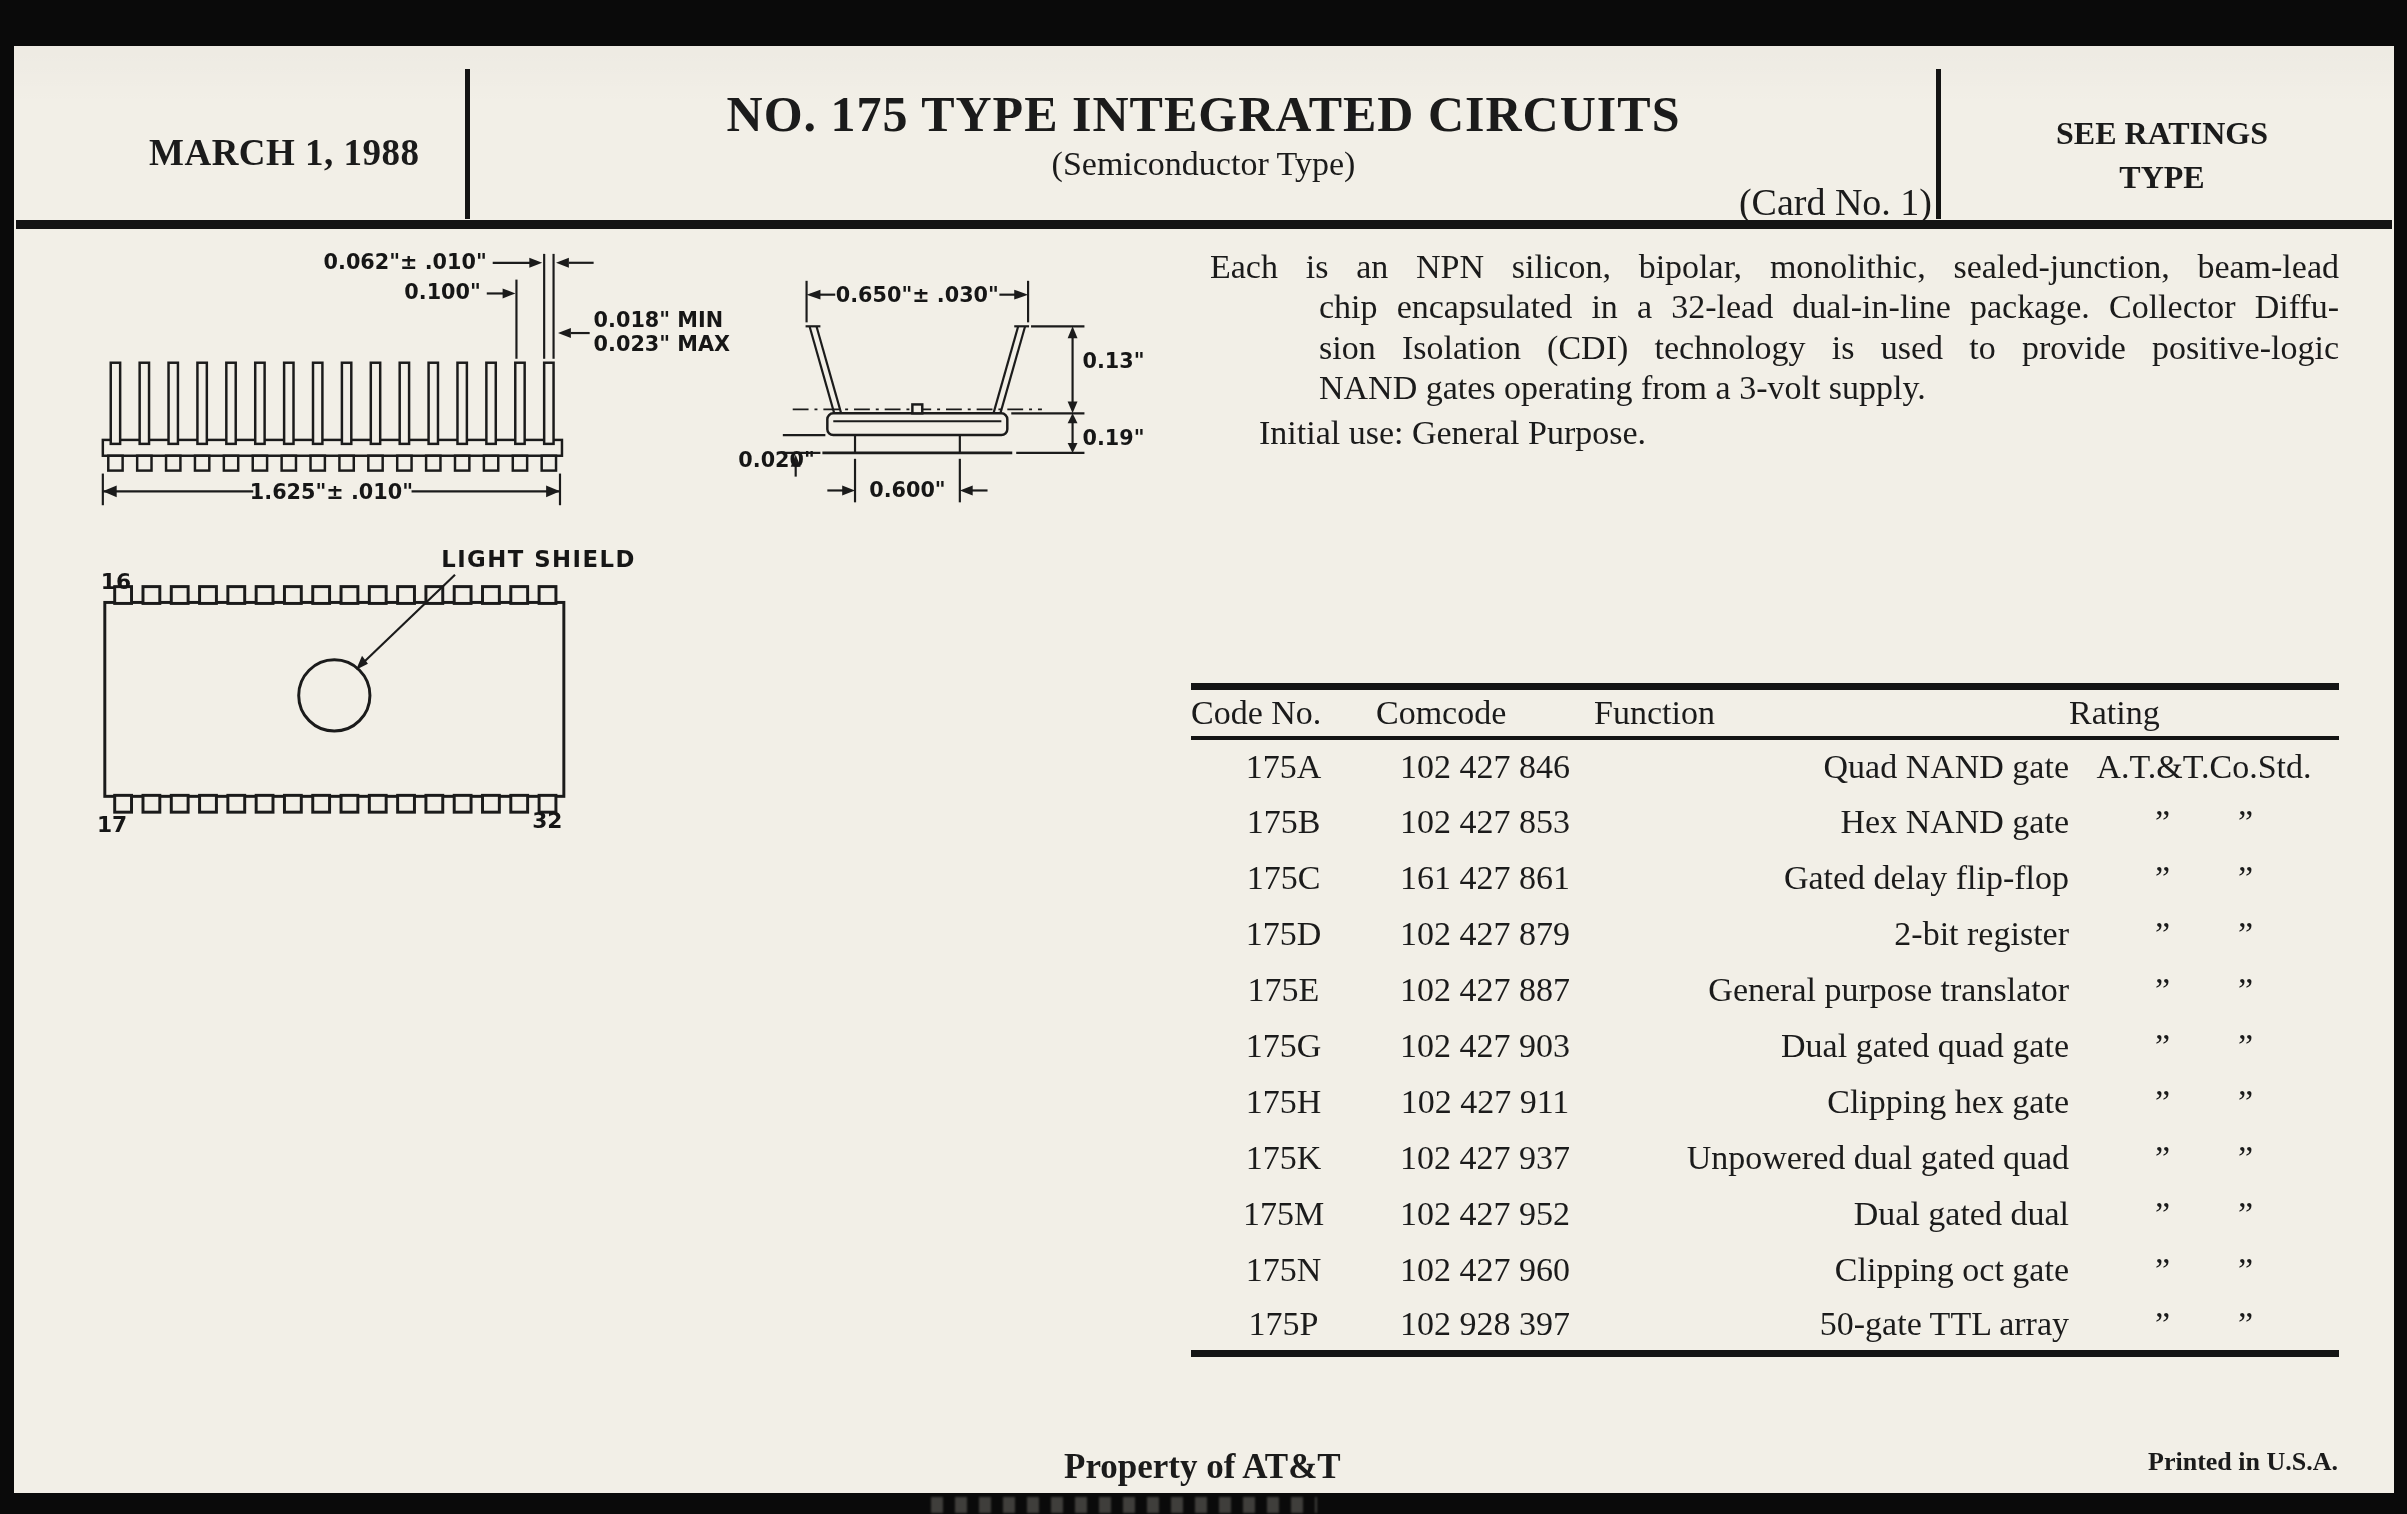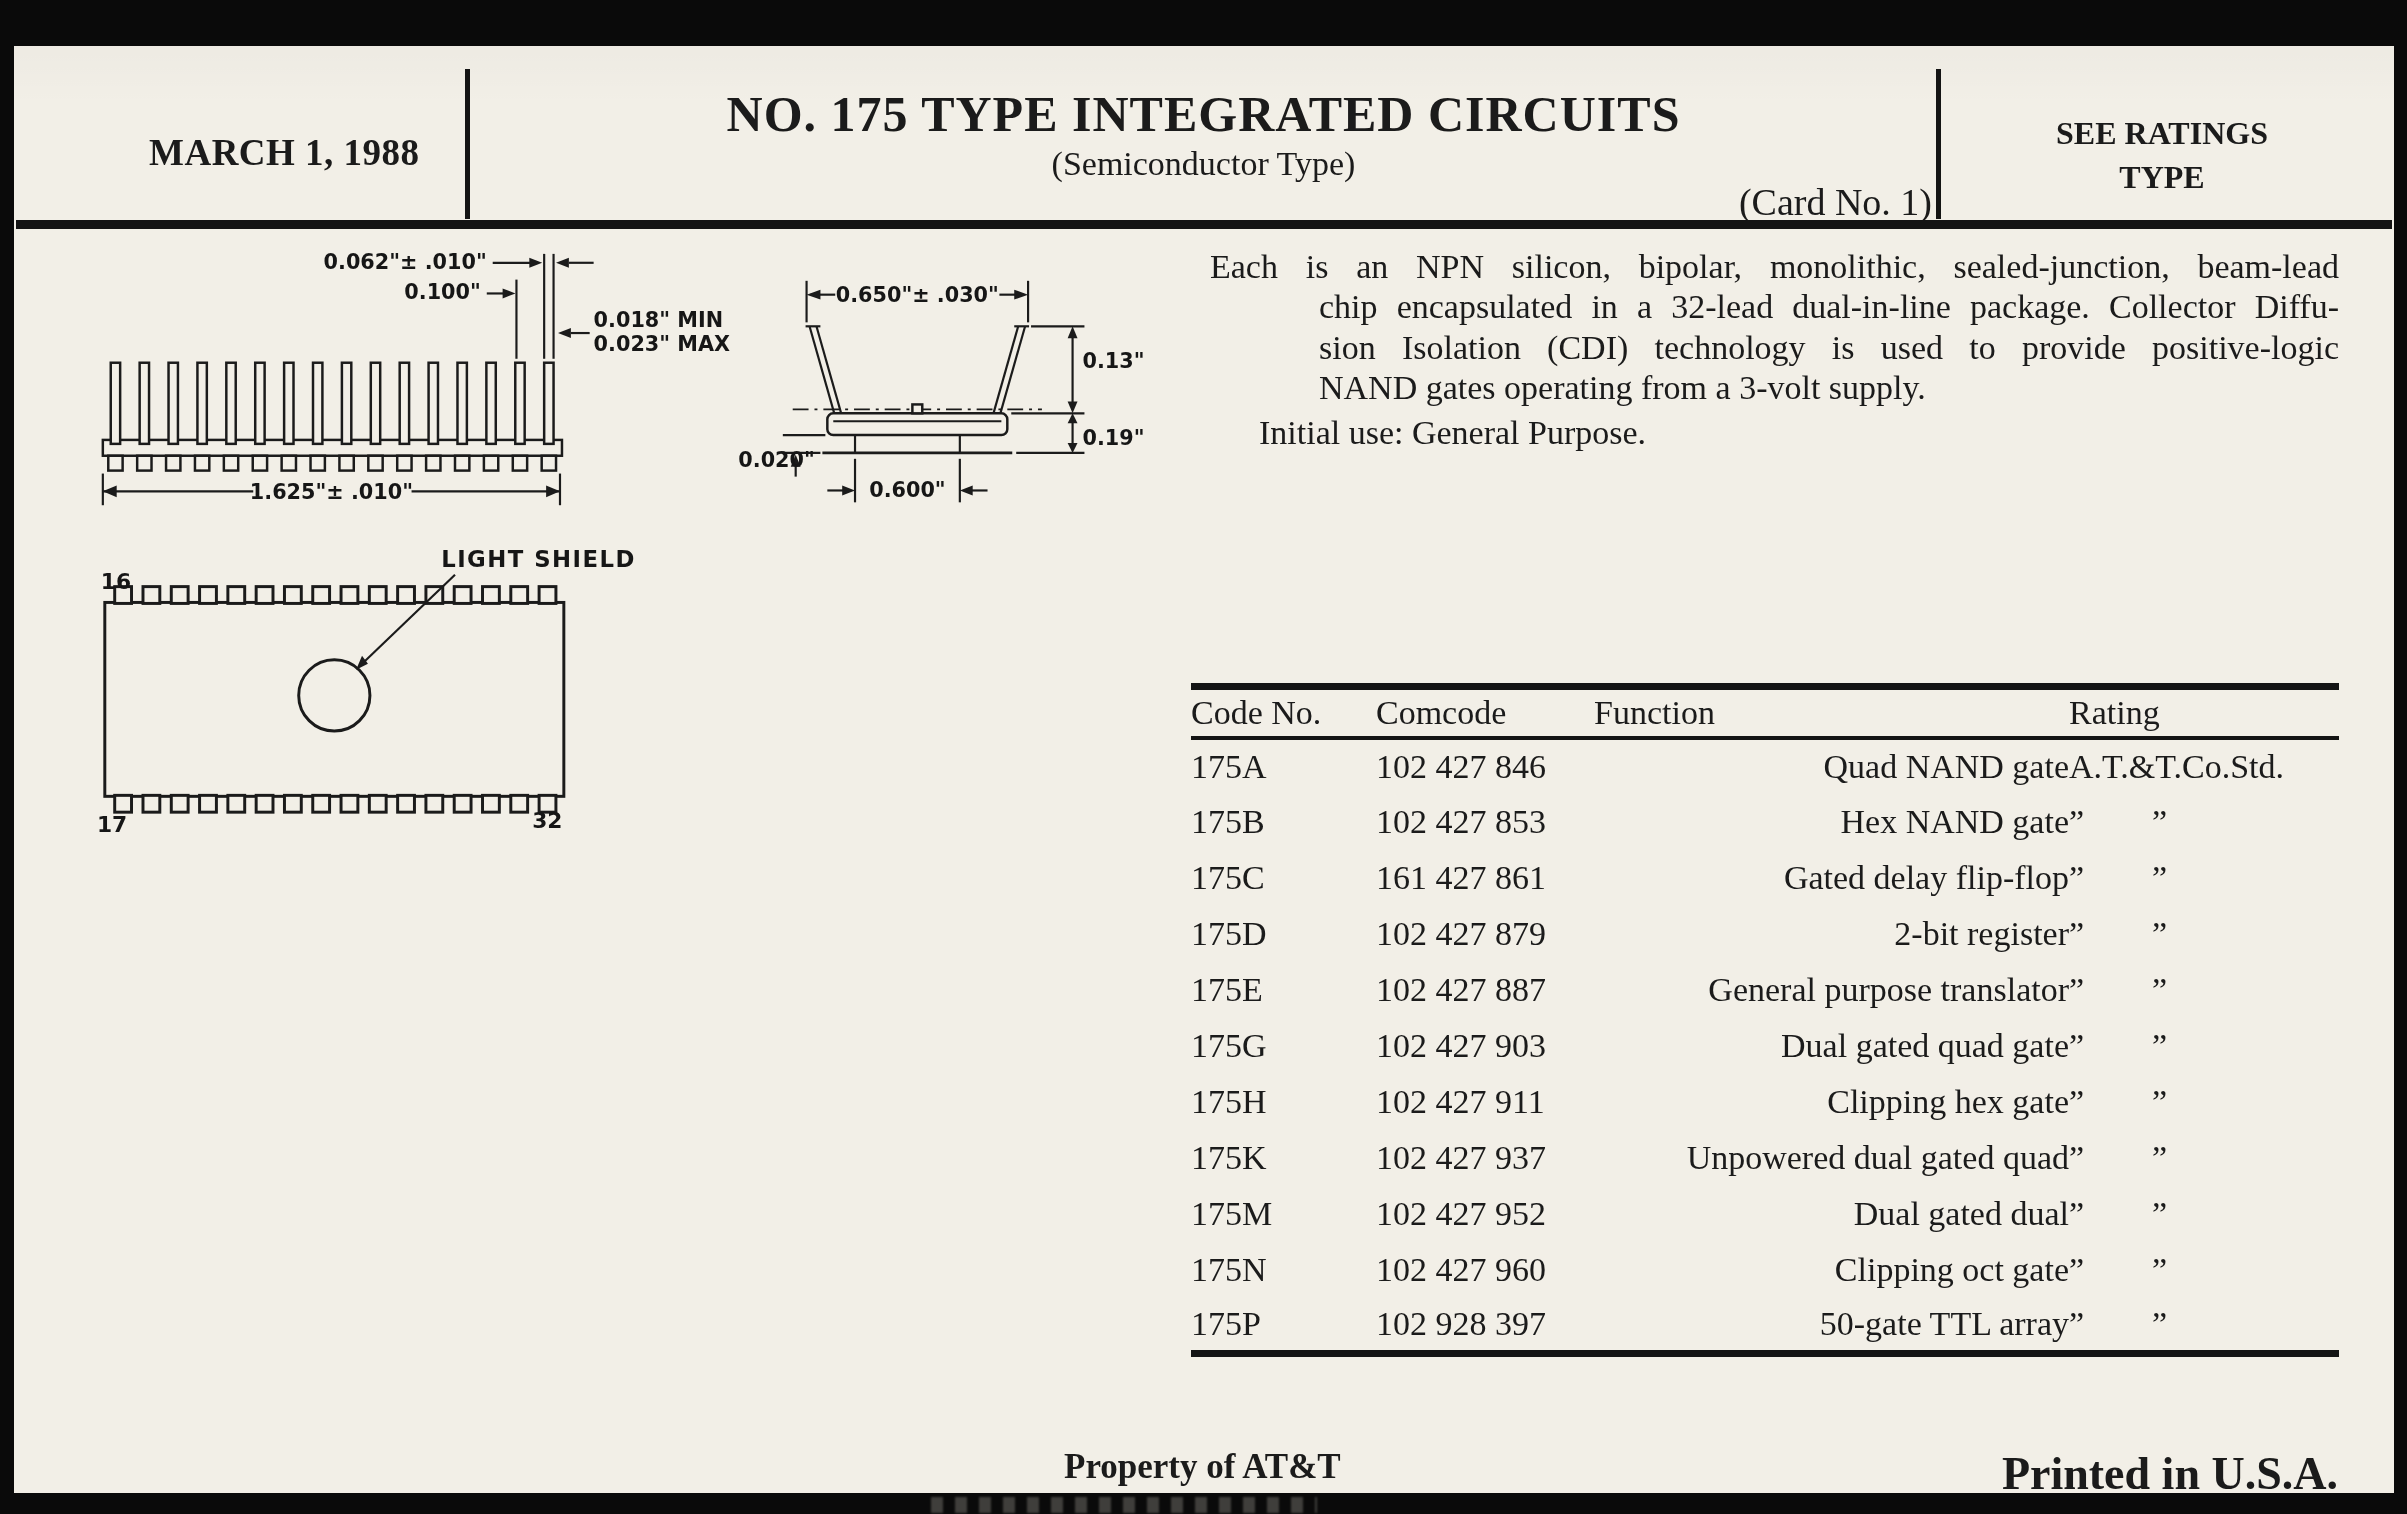--- a/index.html
+++ b/index.html
@@ -47,25 +47,25 @@
     border-bottom:7px solid #141414;
     font-size:34px;
   }
   table.ratings thead th {
     font-weight:normal;
     height:51px;
     border-bottom:4px solid #141414;
     text-align:left;
     vertical-align:middle;
   }
-  table.ratings tbody td { height:56px; vertical-align:middle; text-align:left; }
+  table.ratings tbody td { height:56px; vertical-align:middle; text-align:center; }
   table.ratings tbody td.c-func { text-align:right; padding-left:28px; }
   
   .footer-left  { left:1064px; top:1447px; font-size:35px; font-weight:bold; }
-  .footer-right { left:1980px; top:1447px; width:358px; text-align:right; font-size:46px; font-weight:bold; }
+  .footer-right { left:1980px; top:1447px; width:358px; text-align:right; font-size:26px; font-weight:bold; }
   .bottom-ghost {
     left:931px; top:1497px; width:386px; height:16px;
     background: repeating-linear-gradient(90deg, rgba(190,185,175,0.30) 0 12px, rgba(0,0,0,0) 12px 24px);
     filter: blur(1px);
   }
   
   svg .ln { stroke:#1b1b1b; stroke-width:2.2; fill:none; }
   svg .lnh { stroke:#1b1b1b; stroke-width:3; fill:none; }
   svg .dk  { fill:#f2efe7; stroke:#1b1b1b; stroke-width:2.5; }
   svg .bump{ fill:#f2efe7; stroke:#1b1b1b; stroke-width:3; }

